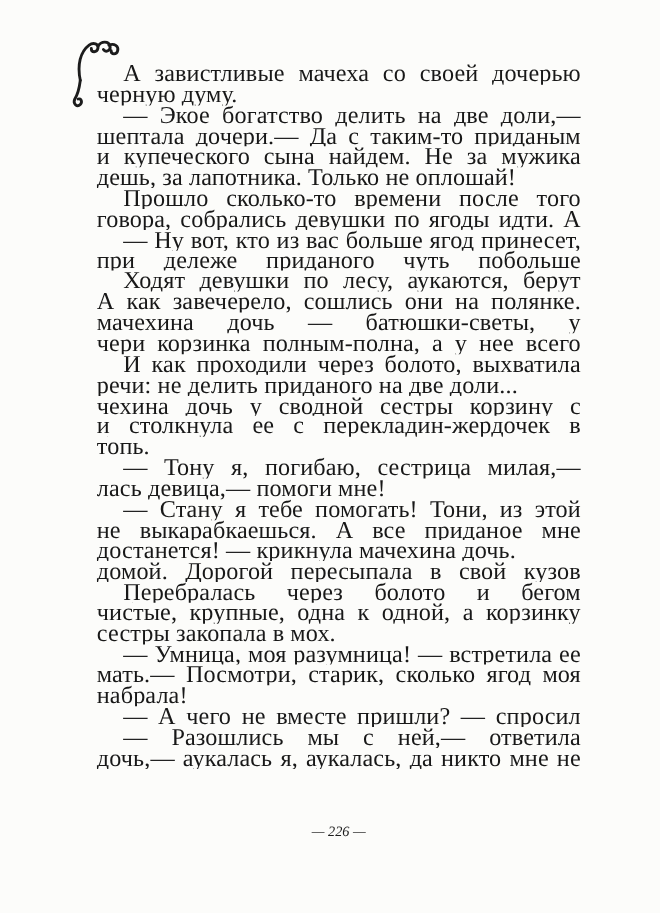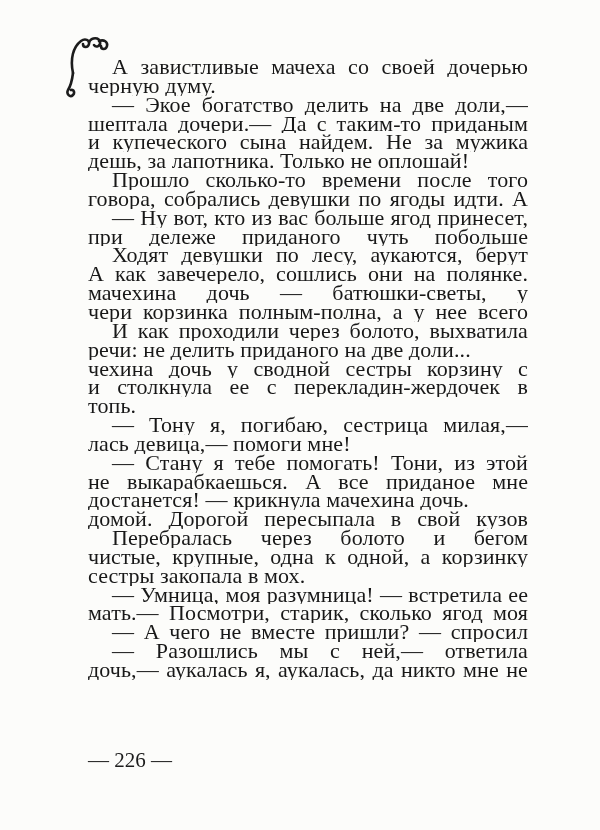--- a/index.html
+++ b/index.html
@@ -34,22 +34,23 @@
     white-space: normal;
     overflow: hidden;
     letter-spacing: 0.1px;
   }
   .line.indent { text-indent: 24px; }
   .line.short { text-align-last: left; }
   .footer {
     position: absolute;
     left: 88px; top: 748px;
     width: 440px;
-    text-align: left;
-    font-size: 21px;
+    text-align: center;
+    font-size: 13px;
+    font-style: italic;
     color: #1c1c1c;
   }
 </style>
 </head>
 <body>
 
 <div class="book-page">
 
   <svg class="ornament" viewBox="0 0 50 66" aria-hidden="true">
     <g fill="none" stroke="#1c1c1c" stroke-width="2.6" stroke-linecap="round">
@@ -84,20 +85,21 @@
       <div class="line short">лась девица,— помоги мне!</div>
       <div class="line indent">— Стану я тебе помогать! Тони, из этой топи</div>
       <div class="line">не выкарабкаешься. А все приданое мне одной</div>
       <div class="line short">достанется! — крикнула мачехина дочь.</div>
       <div class="line">домой. Дорогой пересыпала в свой кузов ягоды —</div>
       <div class="line indent">Перебралась через болото и бегом побежала</div>
       <div class="line">чистые, крупные, одна к одной, а корзинку сводной</div>
       <div class="line short">сестры закопала в мох.</div>
       <div class="line indent">— Умница, моя разумница! — встретила ее</div>
       <div class="line">мать.— Посмотри, старик, сколько ягод моя дочка</div>
+      <div class="line short">набрала!</div>
       <div class="line indent">— А чего не вместе пришли? — спросил отец.</div>
       <div class="line indent">— Разошлись мы с ней,— ответила мачехина</div>
       <div class="line">дочь,— аукалась я, аукалась, да никто мне не от-</div>
     </div>
 
   <div class="footer">— 226 —</div>
 
 </div>
 
 </body></html>

